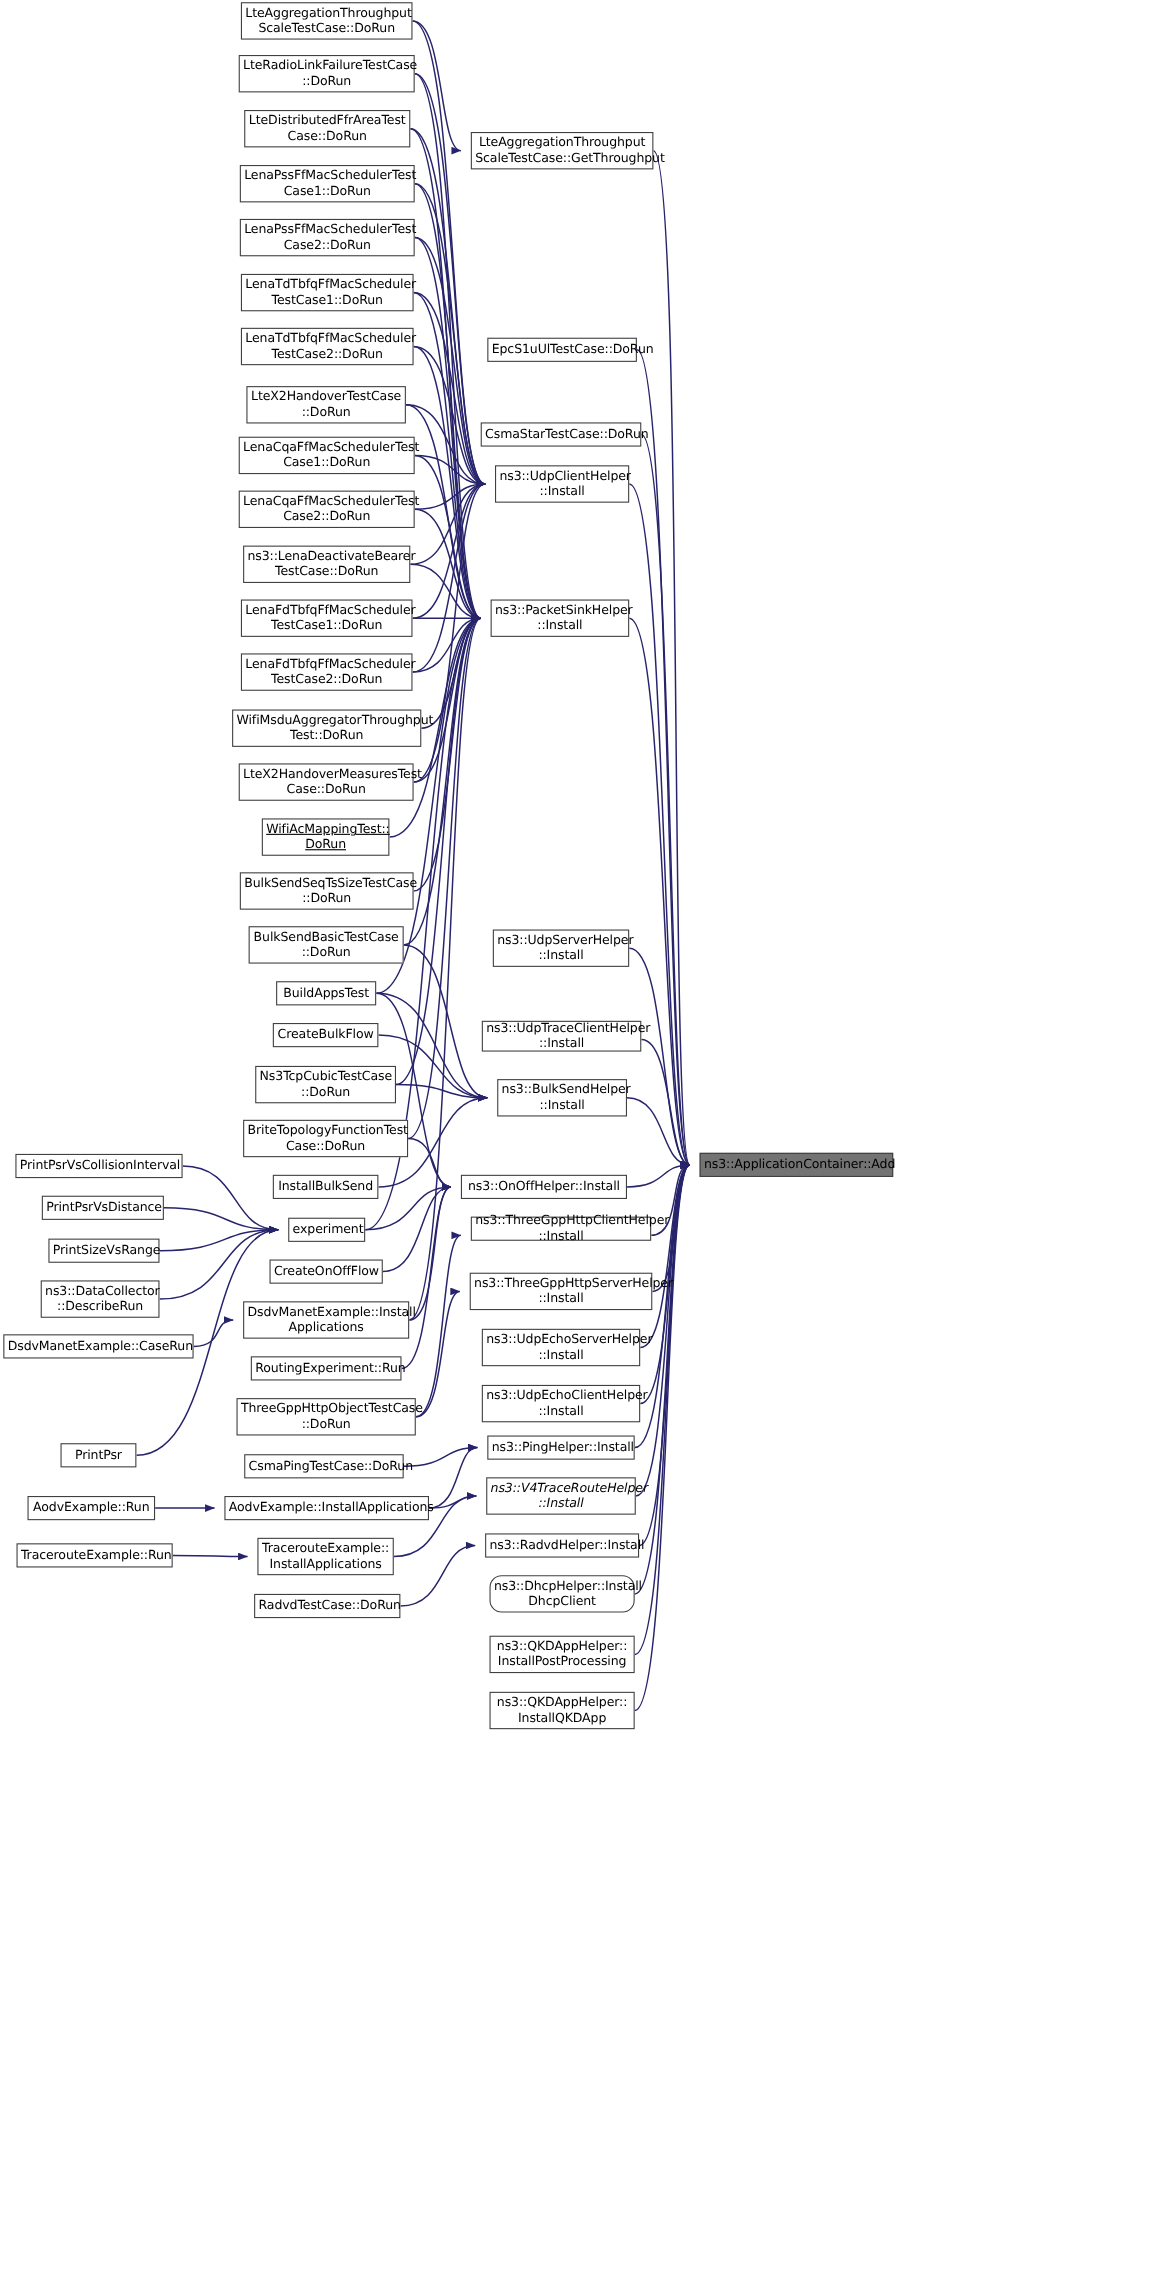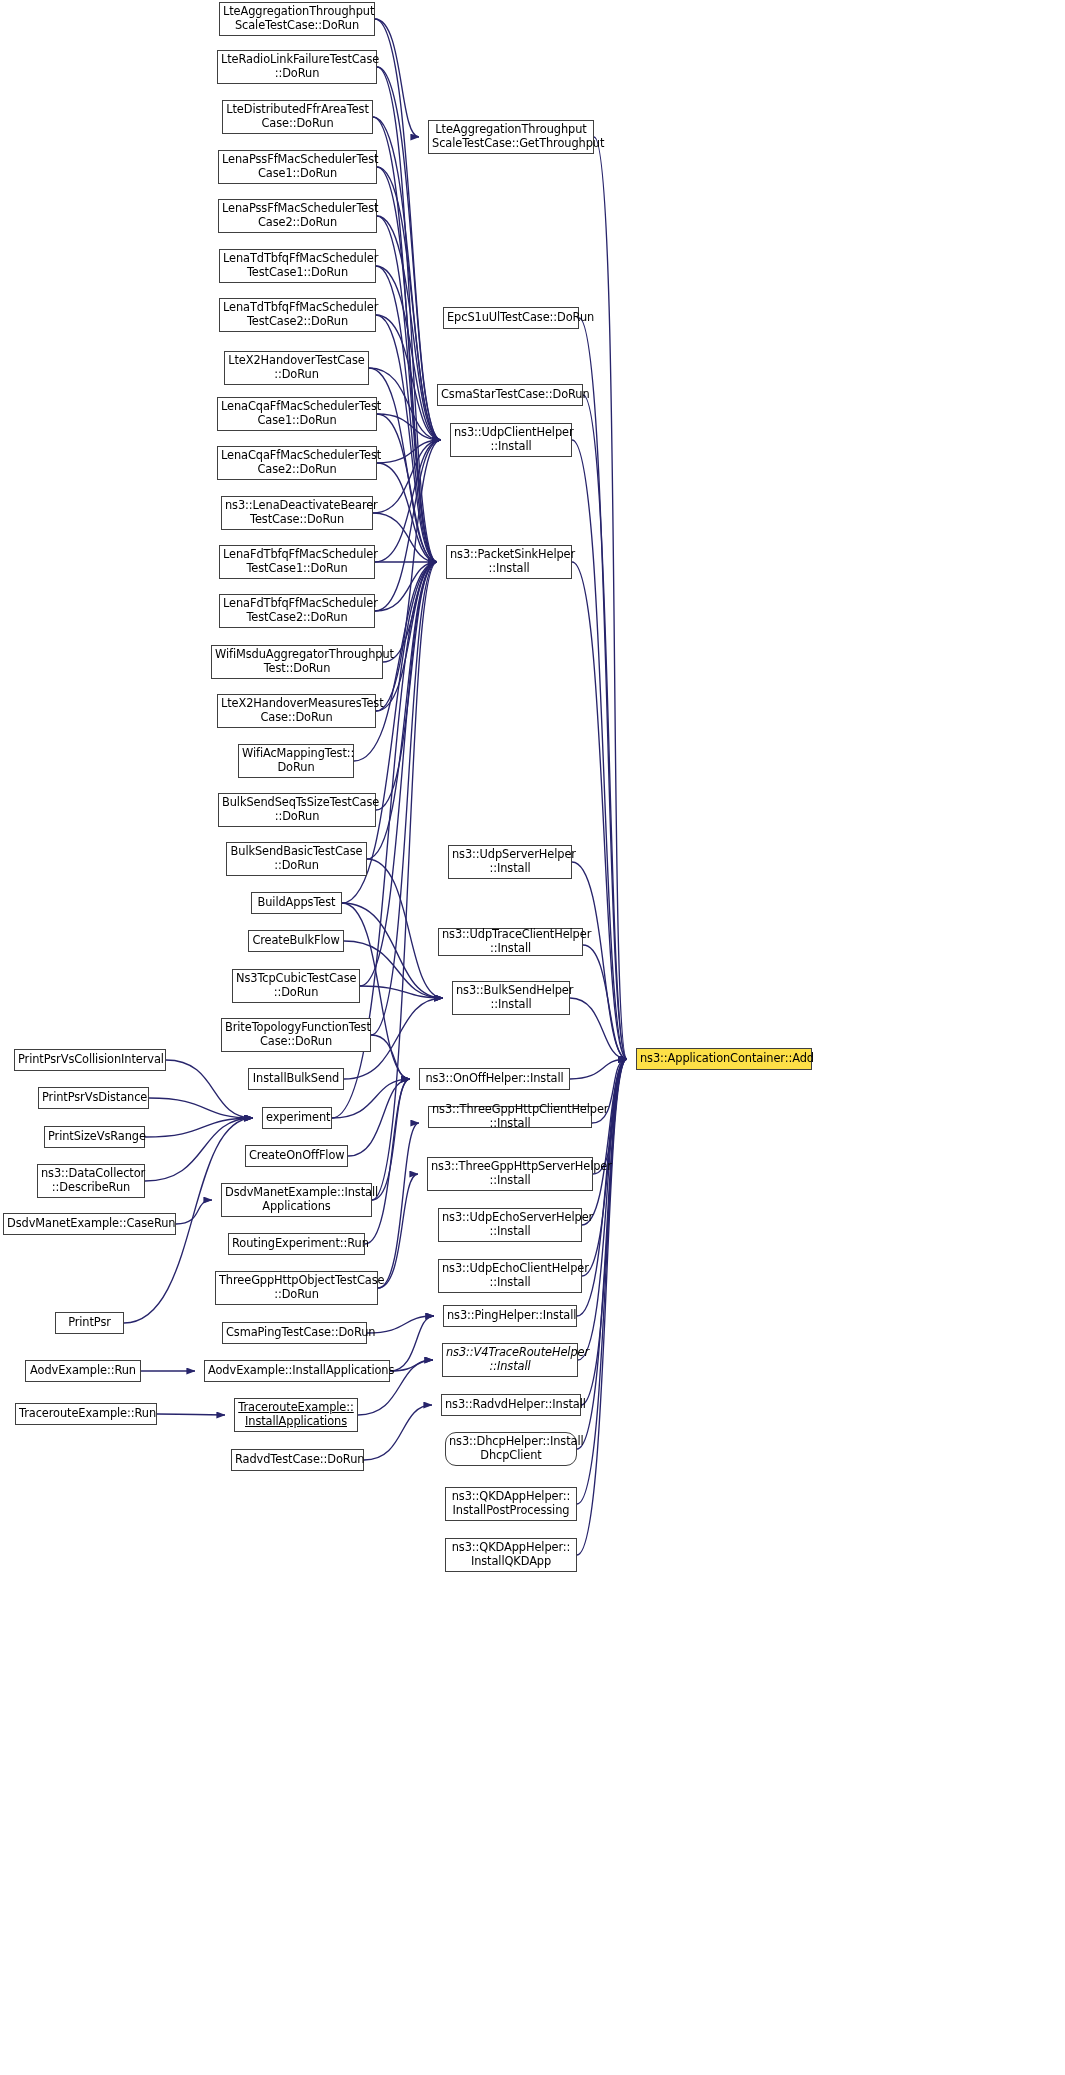--- a/index.html
+++ b/index.html
@@ -36,21 +36,21 @@
     display: flex;
     align-items: center;
     justify-content: center;
     text-align: center;
     padding: 1px 3px;
     white-space: pre-line;
     letter-spacing: -0.1px;
     z-index: 5;
   }
   .node.target {
-    background: #fde047;
+    background: #737373;
     border-color: #404040;
   }
   .node-label {
     display: block;
     width: 100%;
   }
 </style>
 </head>
 <body>
 
@@ -170,21 +170,21 @@
       <div class="node" style="left: 221px; top: 496px; width: 152px; height: 34px;"><span class="node-label">ns3::LenaDeactivateBearer
 TestCase::DoRun</span></div>
       <div class="node" style="left: 219px; top: 545px; width: 156px; height: 34px;"><span class="node-label">LenaFdTbfqFfMacScheduler
 TestCase1::DoRun</span></div>
       <div class="node" style="left: 219px; top: 594px; width: 156px; height: 34px;"><span class="node-label">LenaFdTbfqFfMacScheduler
 TestCase2::DoRun</span></div>
       <div class="node" style="left: 211px; top: 645px; width: 172px; height: 34px;"><span class="node-label">WifiMsduAggregatorThroughput
 Test::DoRun</span></div>
       <div class="node" style="left: 217px; top: 694px; width: 159px; height: 34px;"><span class="node-label">LteX2HandoverMeasuresTest
 Case::DoRun</span></div>
-      <div class="node" style="left: 238px; top: 744px; width: 116px; height: 34px;"><span class="node-label">WifiAcMappingTest::
+      <div class="node" style="left: 238px; top: 744px; width: 116px; height: 34px; text-decoration: underline;"><span class="node-label">WifiAcMappingTest::
 DoRun</span></div>
       <div class="node" style="left: 218px; top: 793px; width: 158px; height: 34px;"><span class="node-label">BulkSendSeqTsSizeTestCase
 ::DoRun</span></div>
       <div class="node" style="left: 226px; top: 842px; width: 141px; height: 34px;"><span class="node-label">BulkSendBasicTestCase
 ::DoRun</span></div>
       <div class="node" style="left: 251px; top: 892px; width: 91px; height: 22px;"><span class="node-label">BuildAppsTest</span></div>
       <div class="node" style="left: 248px; top: 930px; width: 96px; height: 22px;"><span class="node-label">CreateBulkFlow</span></div>
       <div class="node" style="left: 232px; top: 969px; width: 128px; height: 34px;"><span class="node-label">Ns3TcpCubicTestCase
 ::DoRun</span></div>
       <div class="node" style="left: 221px; top: 1018px; width: 150px; height: 34px;"><span class="node-label">BriteTopologyFunctionTest
@@ -192,21 +192,21 @@
       <div class="node" style="left: 248px; top: 1068px; width: 96px; height: 22px;"><span class="node-label">InstallBulkSend</span></div>
       <div class="node" style="left: 262px; top: 1107px; width: 70px; height: 22px;"><span class="node-label">experiment</span></div>
       <div class="node" style="left: 245px; top: 1145px; width: 103px; height: 22px;"><span class="node-label">CreateOnOffFlow</span></div>
       <div class="node" style="left: 221px; top: 1183px; width: 151px; height: 34px;"><span class="node-label">DsdvManetExample::Install
 Applications</span></div>
       <div class="node" style="left: 228px; top: 1233px; width: 137px; height: 22px;"><span class="node-label">RoutingExperiment::Run</span></div>
       <div class="node" style="left: 215px; top: 1271px; width: 163px; height: 34px;"><span class="node-label">ThreeGppHttpObjectTestCase
 ::DoRun</span></div>
       <div class="node" style="left: 222px; top: 1322px; width: 145px; height: 22px;"><span class="node-label">CsmaPingTestCase::DoRun</span></div>
       <div class="node" style="left: 204px; top: 1360px; width: 186px; height: 22px;"><span class="node-label">AodvExample::InstallApplications</span></div>
-      <div class="node" style="left: 234px; top: 1398px; width: 124px; height: 34px; text-decoration: underline;"><span class="node-label">TracerouteExample::
+      <div class="node" style="left: 234px; top: 1398px; width: 124px; height: 34px;"><span class="node-label">TracerouteExample::
 InstallApplications</span></div>
       <div class="node" style="left: 231px; top: 1449px; width: 133px; height: 22px;"><span class="node-label">RadvdTestCase::DoRun</span></div>
       <div class="node" style="left: 55px; top: 1312px; width: 69px; height: 22px;"><span class="node-label">PrintPsr</span></div>
       <div class="node" style="left: 14px; top: 1049px; width: 152px; height: 22px;"><span class="node-label">PrintPsrVsCollisionInterval</span></div>
       <div class="node" style="left: 38px; top: 1087px; width: 111px; height: 22px;"><span class="node-label">PrintPsrVsDistance</span></div>
       <div class="node" style="left: 44px; top: 1126px; width: 101px; height: 22px;"><span class="node-label">PrintSizeVsRange</span></div>
       <div class="node" style="left: 37px; top: 1164px; width: 108px; height: 34px;"><span class="node-label">ns3::DataCollector
 ::DescribeRun</span></div>
       <div class="node" style="left: 3px; top: 1213px; width: 173px; height: 22px;"><span class="node-label">DsdvManetExample::CaseRun</span></div>
       <div class="node" style="left: 25px; top: 1360px; width: 116px; height: 22px;"><span class="node-label">AodvExample::Run</span></div>

